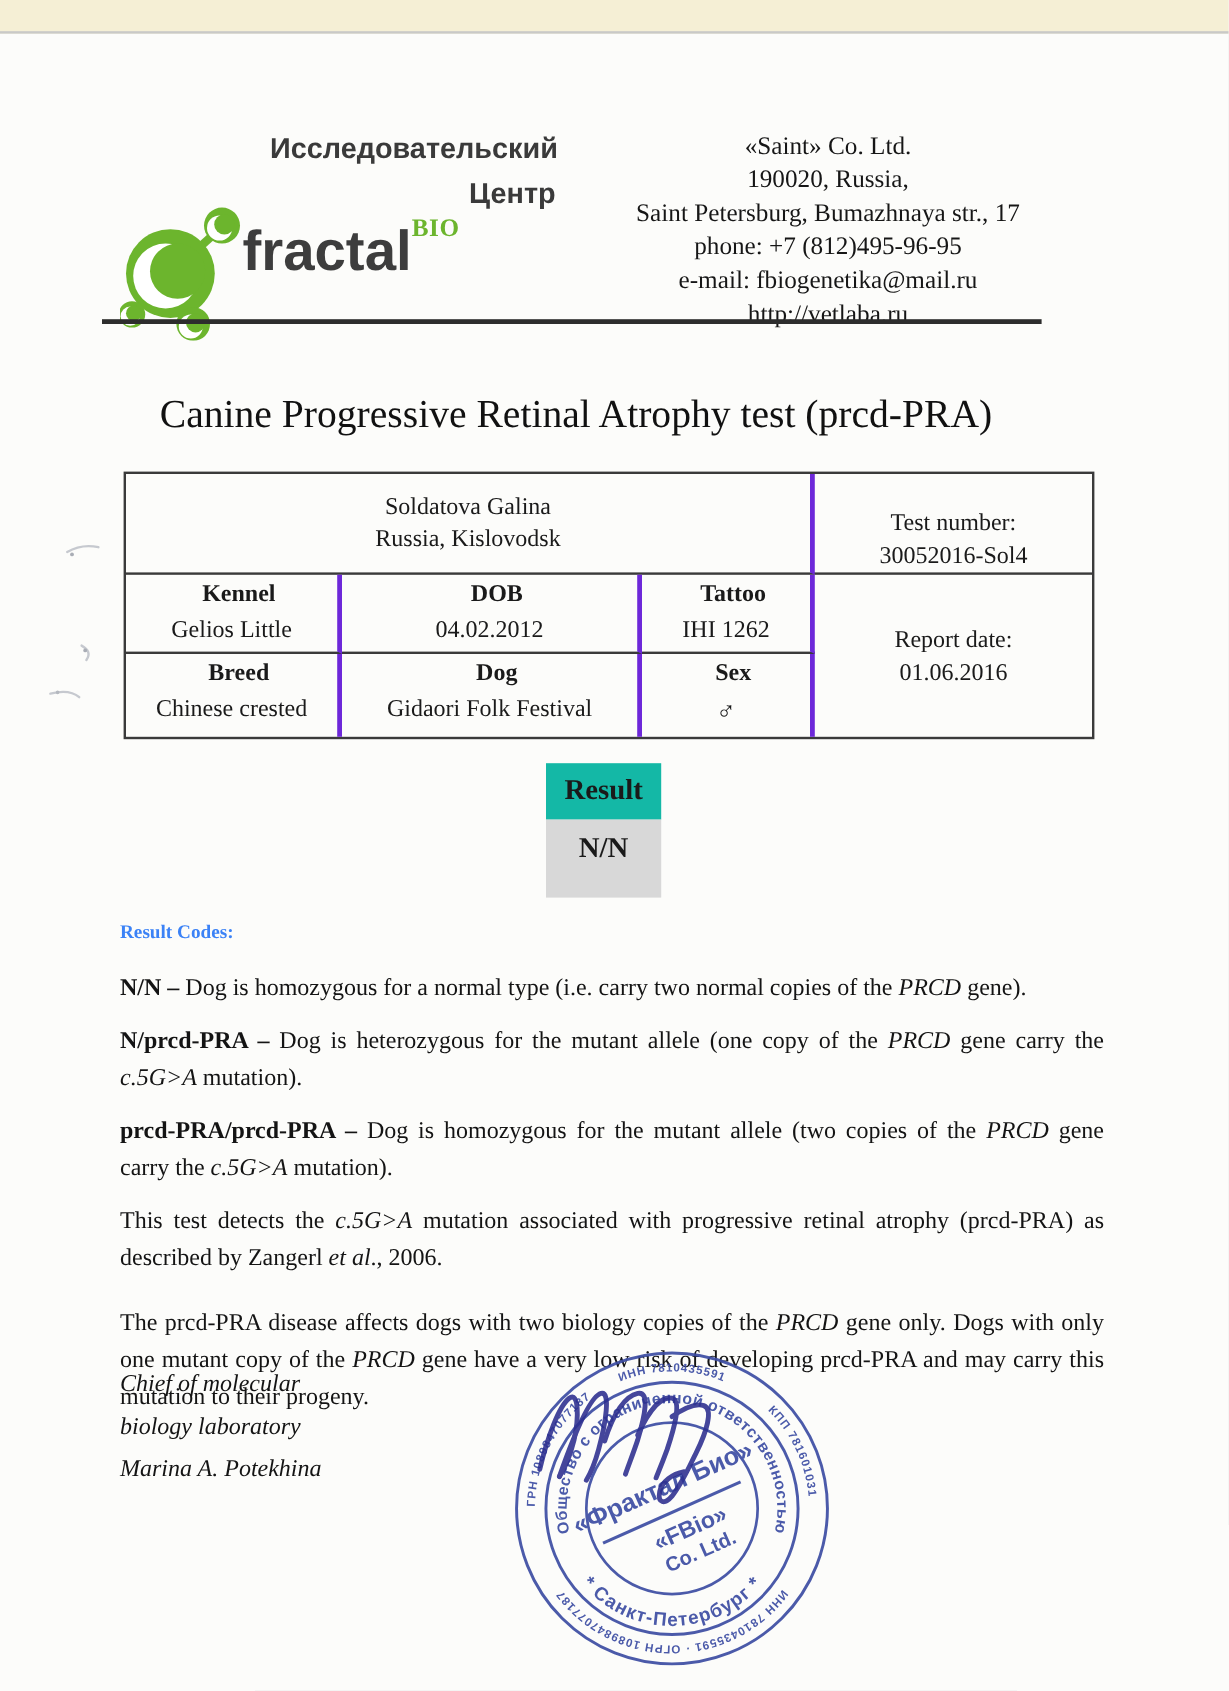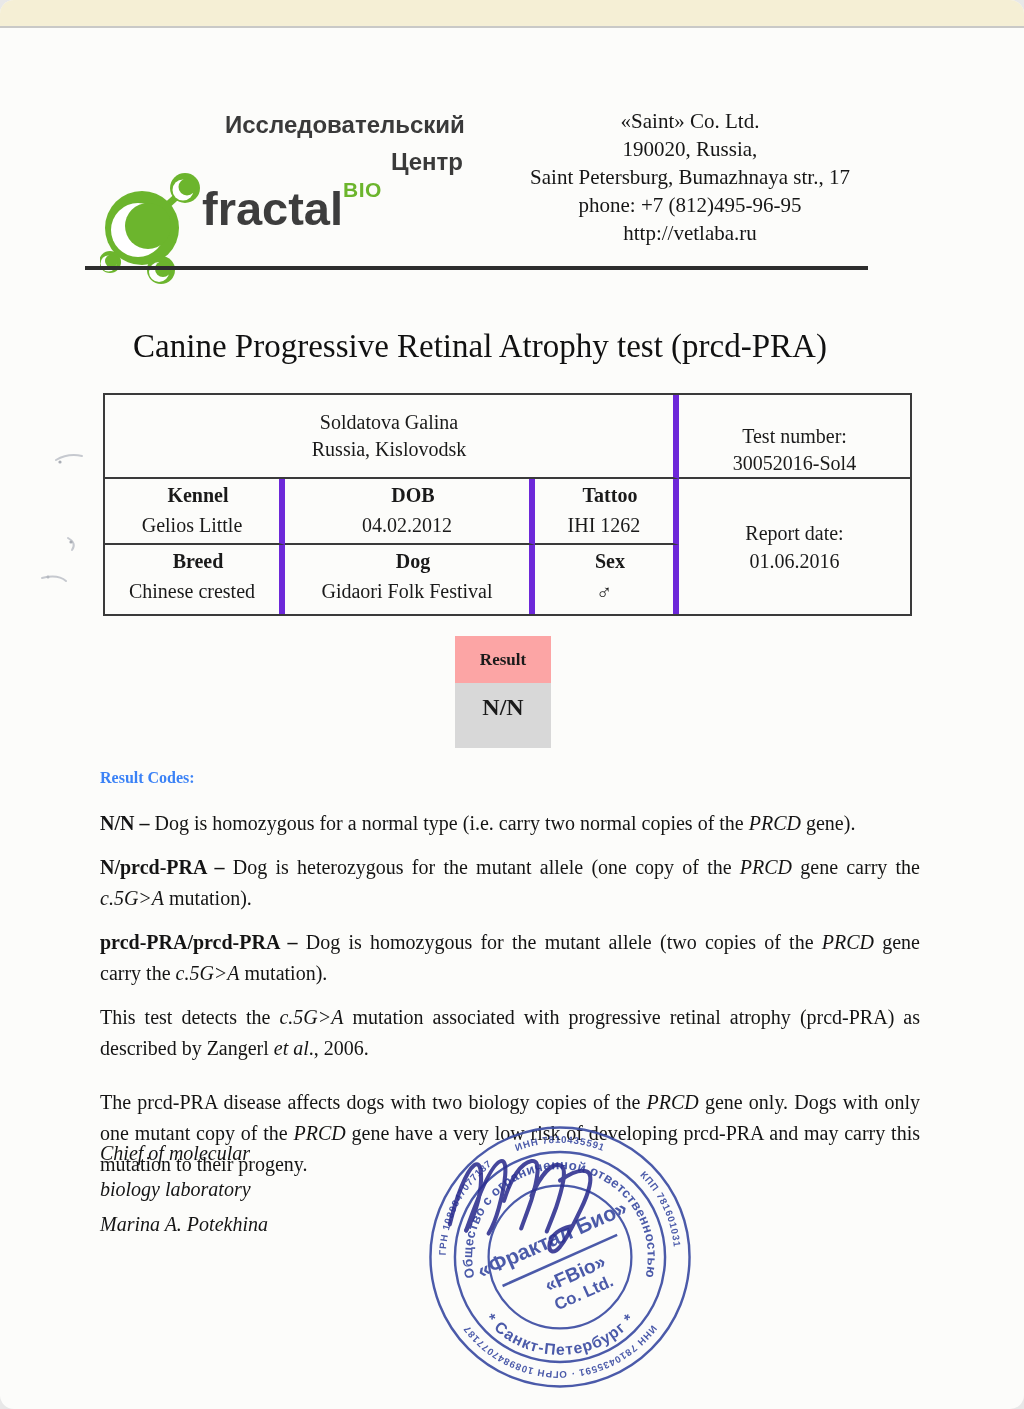--- a/index.html
+++ b/index.html
@@ -1,72 +1,72 @@
 <!DOCTYPE html>
 <html><head>
 <meta charset="utf-8">
 <style>
   * { margin:0; padding:0; box-sizing:border-box; }
   html,body { background:#e8e8e8; }
   .page {
     position:relative; width:1024px; height:1409px;
     background:#fcfcfa; overflow:hidden;
-    font-family:"Liberation Serif", serif; color:#1a1a1a;border-radius:14px;
+    font-family:"Liberation Serif", serif; color:#1a1a1a;
   }
   .top-band {
     position:absolute; left:0; top:0; width:1024px; height:28px;
     background:#f5efd5; border-bottom:2px solid #c9c9c7;
   }
   
   .ru-center {
     position:absolute; left:225px; top:106px; width:238px;
     text-align:right; font-family:"Liberation Sans", sans-serif;
     font-weight:bold; font-size:24px; line-height:1.55; color:#3a3a3a;
   }
   .logo { position:absolute; left:100px; top:166px; width:300px; height:120px; }
   .logo-word {
     position:absolute; left:102px; top:12px;
     font-family:"Liberation Sans", sans-serif; font-weight:600;
     font-size:47px; color:#3d3d3d; letter-spacing:0px;
   }
   .logo-sup {
     font-size:21px; font-weight:bold; color:#6cb52d;
-    vertical-align:28px; letter-spacing:0.5px;
+    vertical-align:28px; letter-spacing:0.5px;font-family:Liberation Serif, serif;
   }
   .company {
     position:absolute; left:470px; top:108px; width:440px;
     text-align:center; font-size:21px; line-height:1.33; color:#161616;
   }
   .rule { position:absolute; left:85px; top:266px; width:783px; height:4px; background:#2d2d2d; }
   
   .doc-title {
     position:absolute; left:85px; top:328px; width:790px;
     text-align:center; font-weight:normal; font-size:33px; color:#111;
   }
   
   .doc-table {
     position:absolute; left:103px; top:393px;
     display:grid;
     grid-template-columns:180px 250px 144px 231px;
     grid-template-rows:84px 66px 69px;
     border:2px solid #3a3a3a; font-size:20px;
   }
   .cell { display:flex; flex-direction:column; align-items:center; justify-content:center; text-align:center; }
-  .cell.br { border-right:6px solid #6d28d9; }
+  .cell.br { border-right:4px solid #6d28d9; }
   .cell.bb { border-bottom:2px solid #3a3a3a; }
   .cell .lbl { font-weight:bold;margin-left:12px; }
   .cell.kv { justify-content:flex-start; padding-top:5px; }
   .cell.kv .val { margin-top:7px; }
   .owner { grid-column:1/4; grid-row:1; line-height:1.35; }
   .testnum { grid-column:4; grid-row:1; line-height:1.35;margin-top:28px; }
   .report { grid-column:4; grid-row:2/4; line-height:1.4; }
   .sexmark { font-size:22px; }
   
   .result-box { position:absolute; left:455px; top:636px; width:96px; text-align:center; }
-  .result-label { background:#fca5a5; height:47px; line-height:47px; font-weight:bold; font-size:17px; }
+  .result-label { background:#14b8a6; height:47px; line-height:47px; font-weight:bold; font-size:24px; }
   .result-value { background:#d8d8d8; height:65px; line-height:49px; font-weight:bold; font-size:24px; }
   
   .codes {
     position:absolute; left:100px; top:766px; width:820px;
     font-size:20px; line-height:1.55; color:#141414;
   }
   .codes h3 { font-size:16px; margin-bottom:17px; color:#3b82f6; }
   .codes p { text-align:justify; margin-bottom:13px; }
   .codes p.gap { margin-top:23px; }
   .b { font-weight:bold; }
@@ -114,20 +114,21 @@
       <circle cx="11.5" cy="95" r="6.5" fill="#6cb52d"></circle>
     </svg>
     <div class="logo-word"><span>fractal</span><span class="logo-sup">BIO</span></div>
   </div>
 
   <div class="company">
     <div>«Saint» Co. Ltd.</div>
     <div>190020, Russia,</div>
     <div>Saint Petersburg, Bumazhnaya str., 17</div>
     <div>phone: +7 (812)495-96-95</div>
+    <div>e-mail: fbiogenetika@mail.ru</div>
     <div>http://vetlaba.ru</div>
   </div>
 
   <div class="rule"></div>
 
   <div class="doc-title">Canine Progressive Retinal Atrophy test (prcd-PRA)</div>
 
   <div class="doc-table">
     <div class="cell owner br bb">
       <div>Soldatova Galina</div>

